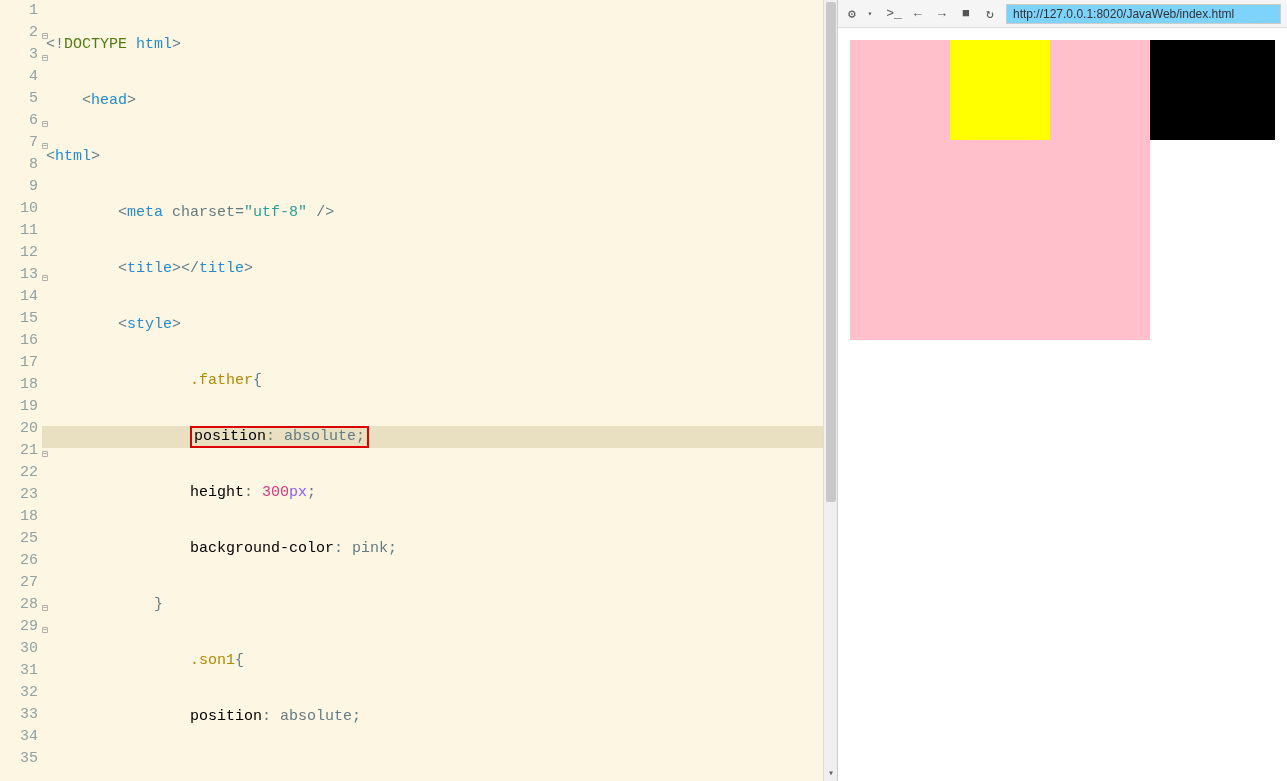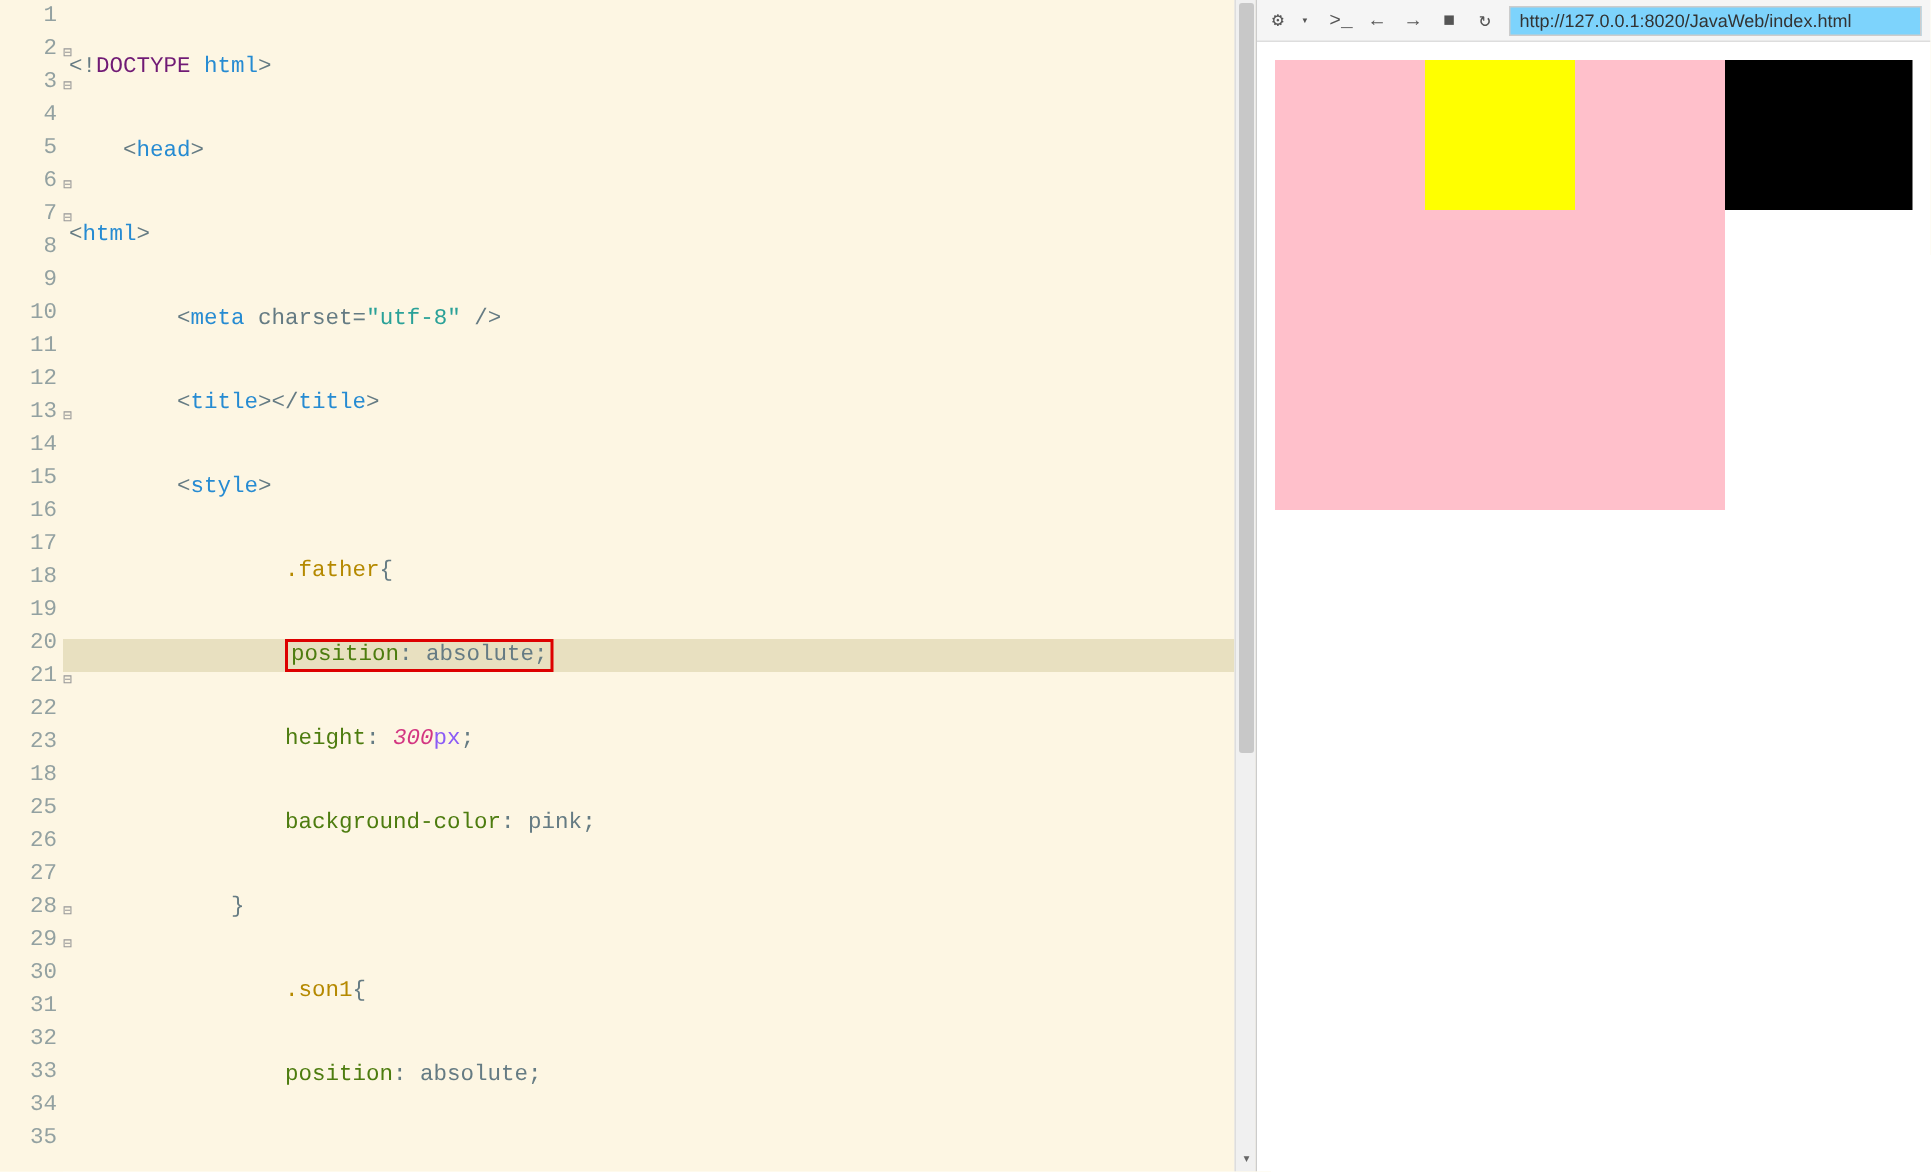--- a/index.html
+++ b/index.html
@@ -61,30 +61,30 @@
 }
 .hl-line {
   background: #e8e0c0;
 }
 .red-box {
   border: 2px solid #d00;
   display: inline-block;
   padding: 0 2px;
   line-height: 18px;
 }
-.t-doctype { color: #701a75; }
+.t-doctype { color: #4d7c0f; }
 .t-tag { color: #268bd2; }
 .t-angle { color: #657b83; }
 .t-attr { color: #657b83; }
 .t-string { color: #2aa198; }
 .t-selector { color: #b58900; margin-left: 36px; }
-.t-prop { color: #4d7c0f; margin-top: 36px; }
+.t-prop { color: #000000; margin-top: 36px; }
 .t-value { color: #657b83; }
 .t-value-kw { color: #657b83; }
-.t-num { color: #d33682; font-style: italic; }
+.t-num { color: #d33682; }
 .t-unit { color: #8b5cf6; }
 .t-sep { color: #657b83; }
 
 .scrollbar-v {
   position: absolute;
   right: 0;
   top: 0;
   width: 14px;
   height: 100%;
   background: #f0f0f0;

